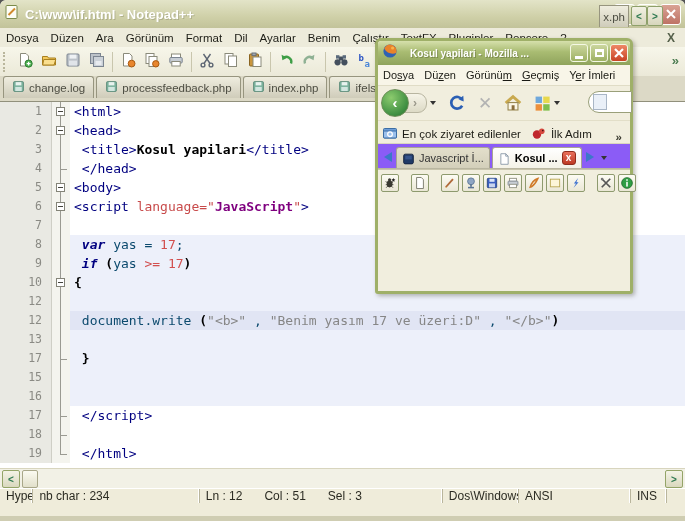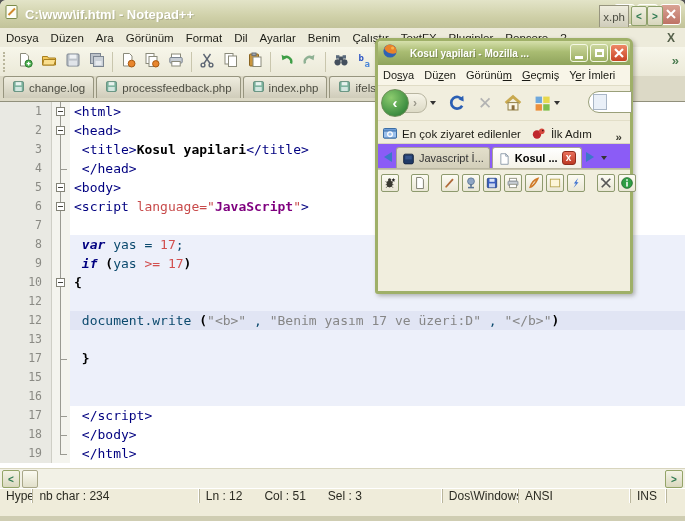--- a/index.html
+++ b/index.html
@@ -332,21 +332,21 @@
       <div class="crow band"><span class="ln">8</span><span class="fold hasline f-line"></span><span class="codeln"><span class="def"> </span><span class="kw">var</span><span class="def"> yas = </span><span class="num">17</span><span class="def">;</span></span></div>
       <div class="crow band"><span class="ln">9</span><span class="fold hasline f-line"></span><span class="codeln"><span class="def"> </span><span class="kw">if</span><span class="def"> </span><span class="br">(</span><span class="def">yas </span><span class="op">&gt;=</span><span class="def"> </span><span class="num">17</span><span class="br">)</span></span></div>
       <div class="crow band"><span class="ln">10</span><span class="fold hasline f-box"><span class="box"></span></span><span class="codeln"><span class="br">{</span></span></div>
       <div class="crow band"><span class="ln">12</span><span class="fold hasline f-line"></span><span class="codeln"></span></div>
       <div class="crow hl"><span class="ln">12</span><span class="fold hasline f-line"></span><span class="codeln"><span class="def"> document.write </span><span class="br">(</span><span class="str">"&lt;b&gt;"</span><span class="def"> , </span><span class="str">"Benim yasım 17 ve üzeri:D"</span><span class="def"> , </span><span class="str">"&lt;/b&gt;"</span><span class="br">)</span></span></div>
       <div class="crow band"><span class="ln">13</span><span class="fold hasline f-line"></span><span class="codeln"></span></div>
       <div class="crow band"><span class="ln">17</span><span class="fold hasline f-tick"></span><span class="codeln"><span class="def"> </span><span class="br">}</span></span></div>
       <div class="crow band"><span class="ln">15</span><span class="fold hasline f-line"></span><span class="codeln"></span></div>
       <div class="crow band"><span class="ln">16</span><span class="fold hasline f-line"></span><span class="codeln"></span></div>
       <div class="crow"><span class="ln">17</span><span class="fold hasline f-tick"></span><span class="codeln"><span class="def"> </span><span class="tag">&lt;/script&gt;</span></span></div>
-      <div class="crow"><span class="ln">18</span><span class="fold hasline f-tick"></span><span class="codeln"><span class="def"> </span><span class="tag">&lt;/body&gt;</span></span></div>
+      <div class="crow"><span class="ln">18</span><span class="fold hasline f-tick"></span></div>
       <div class="crow"><span class="ln">19</span><span class="fold hasline f-end"></span><span class="codeln"><span class="def"> </span><span class="tag">&lt;/html&gt;</span></span></div>
     </div>
 
   <div id="hscroll">
     <span class="sbtn">
         <span>&lt;</span>
       </span>
     <span id="hthumb"></span>
     <span id="htrack"></span>
     <span class="sbtn">

